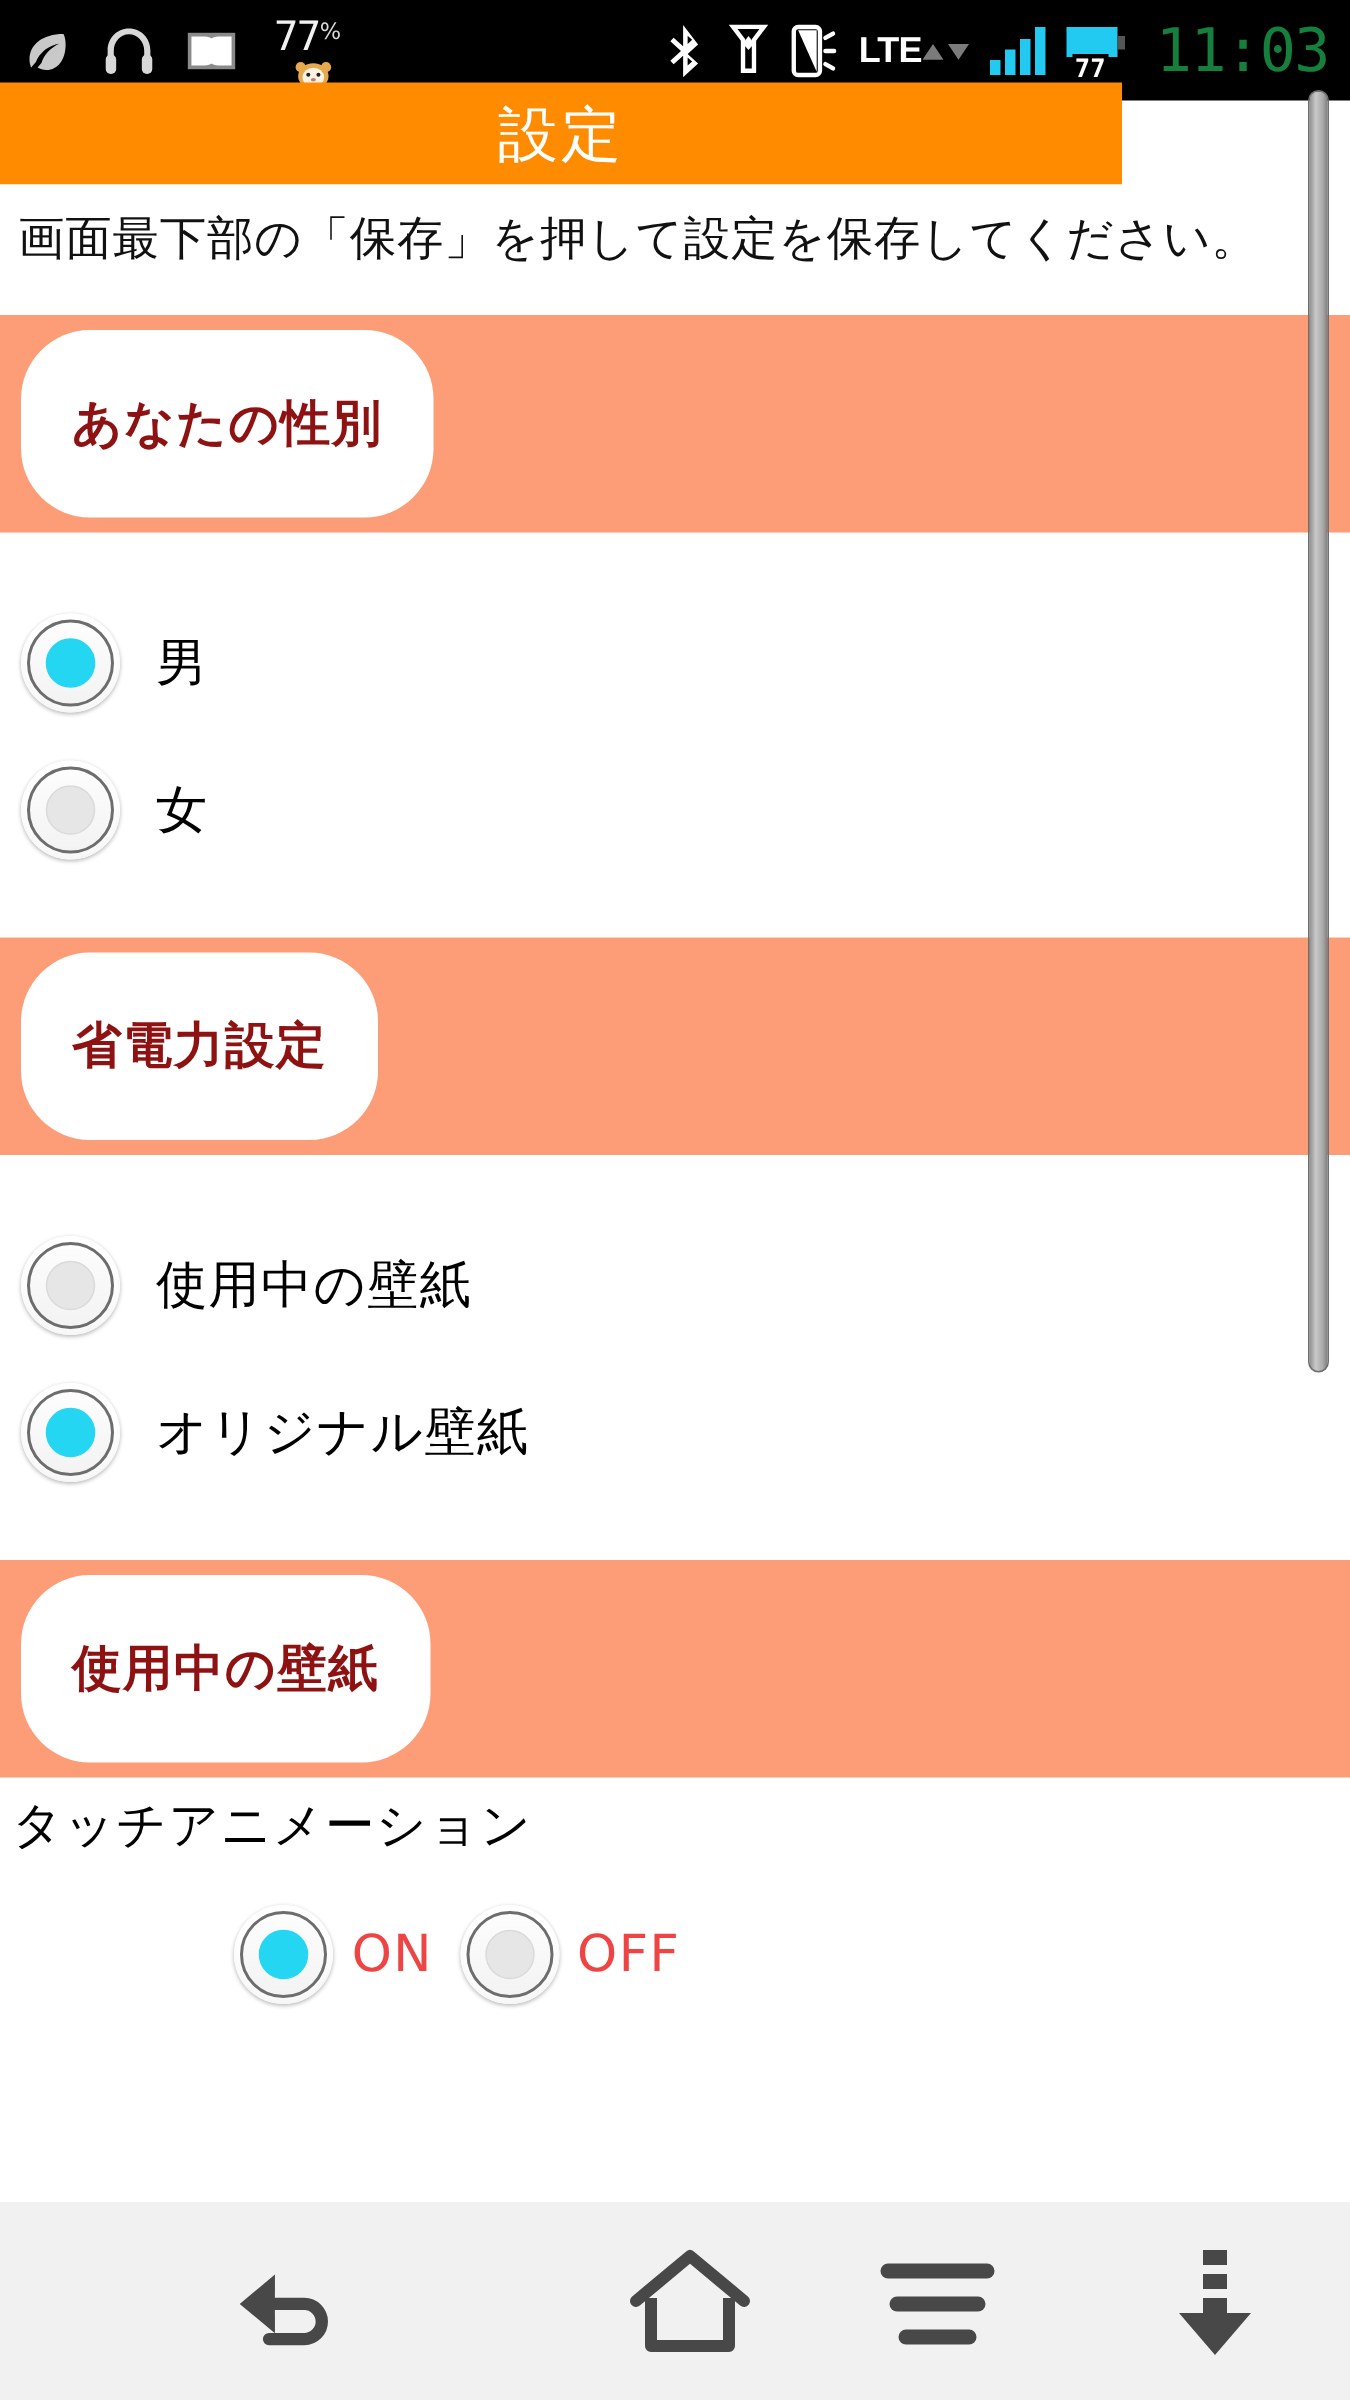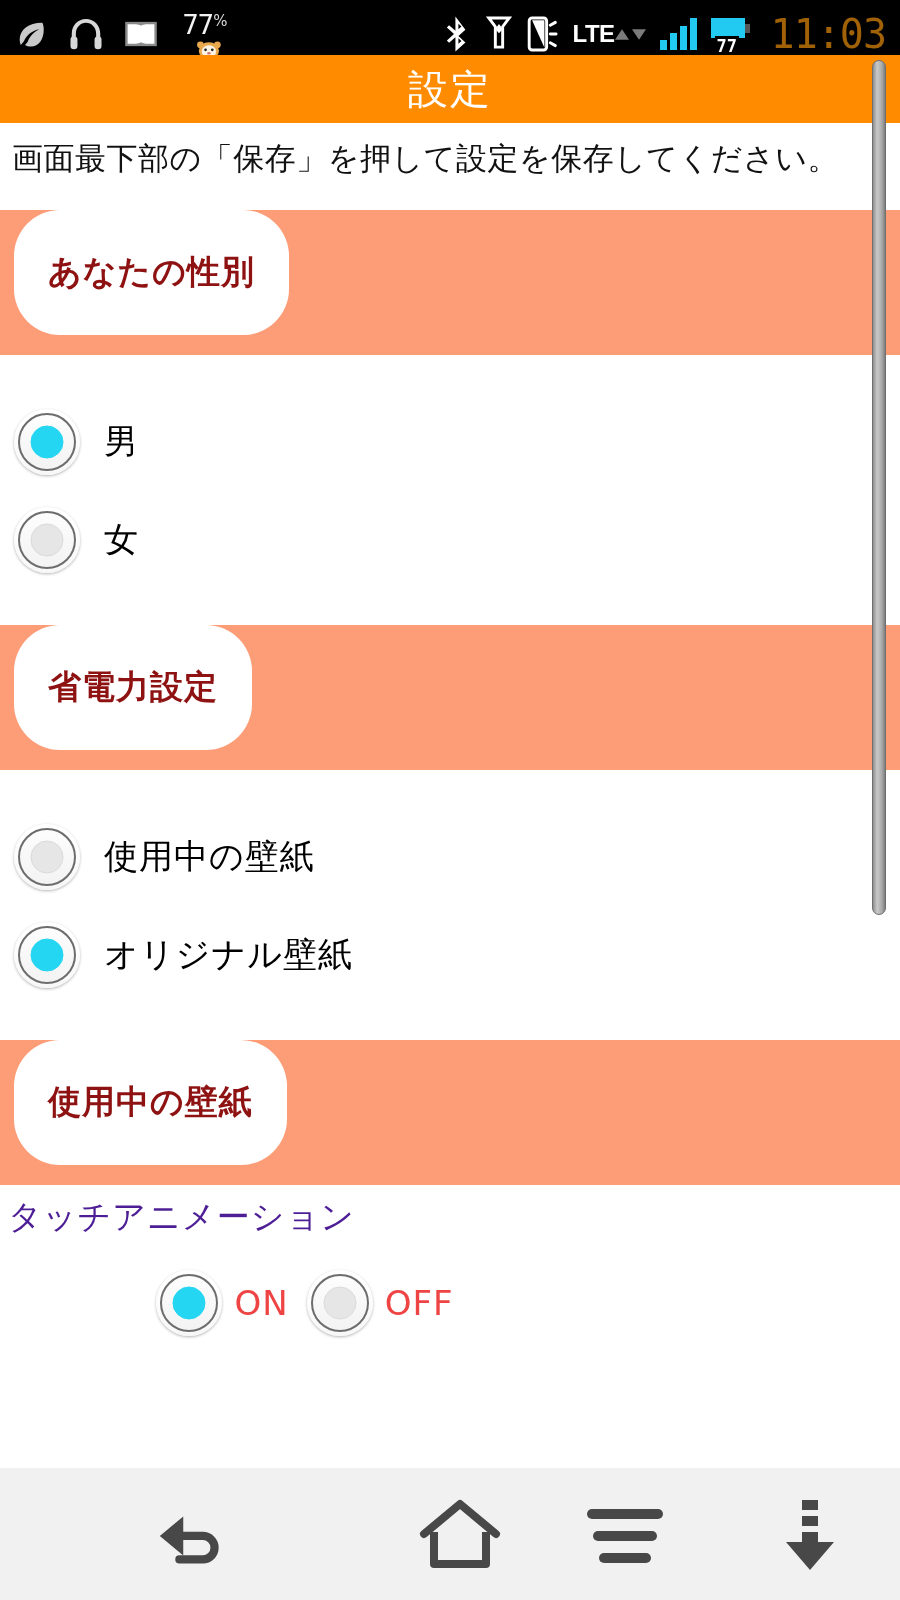--- a/index.html
+++ b/index.html
@@ -83,33 +83,33 @@
     width: 5px; height: 9px; background: #555;
   }
   .batt-ico .lvl {
     position: absolute; top: 22px; left: 4px;
     color: #ffffff; font-size: 17px; font-weight: bold;
     font-family: "DejaVu Sans Mono", "Liberation Mono", monospace;
     background: #000; padding: 0 2px;
   }
 
   .clock {
-    color: #a16207;
+    color: #15803d;
     font-size: 40px;
     font-family: "DejaVu Sans Mono", "Liberation Mono", monospace;
     letter-spacing: -1px;
     line-height: 1;
     margin-left: 6px;
   }
 
   
   .appbar {
     position: absolute;
     top: 55px; left: 0;
-    width: 900px; height: 68px;
+    width: 748px; height: 68px;
     background: #ff8c00;
     display: flex; align-items: center; justify-content: center;
   }
   .appbar .title {
     color: #ffffff;
     font-size: 40px;
     font-family: "DejaVu Sans", sans-serif;
     letter-spacing: 2px;
   }
 
@@ -129,21 +129,21 @@
     color: #111111;
     font-family: "DejaVu Sans", sans-serif;
     letter-spacing: 0.5px;
     white-space: nowrap;
   }
 
   .section-band {
     background: #fd9d78;
     height: 145px;
     display: flex;
-    align-items: flex-start;
+    align-items: center;
     padding-left: 14px;
   }
   .section-pill {
     background: #ffffff;
     border-radius: 46px;
     height: 125px;
     display: flex;
     align-items: center;
     padding: 0 34px;
   }
@@ -200,21 +200,21 @@
   }
   .radio.on .dot {
     background: #25d6f2;
     border: 1px solid #25d6f2;
   }
 
   
   .inline-setting { padding: 10px 0 0 0; }
   .inline-setting .set-name {
     font-size: 33px;
-    color: #4c1d95;
+    color: #000000;
     font-family: "DejaVu Sans", sans-serif;
     padding-left: 8px;
     letter-spacing: 1px;
     white-space: nowrap;
   }
   .inline-choices {
     display: flex;
     align-items: center;
     justify-content: center;
     gap: 18px;

